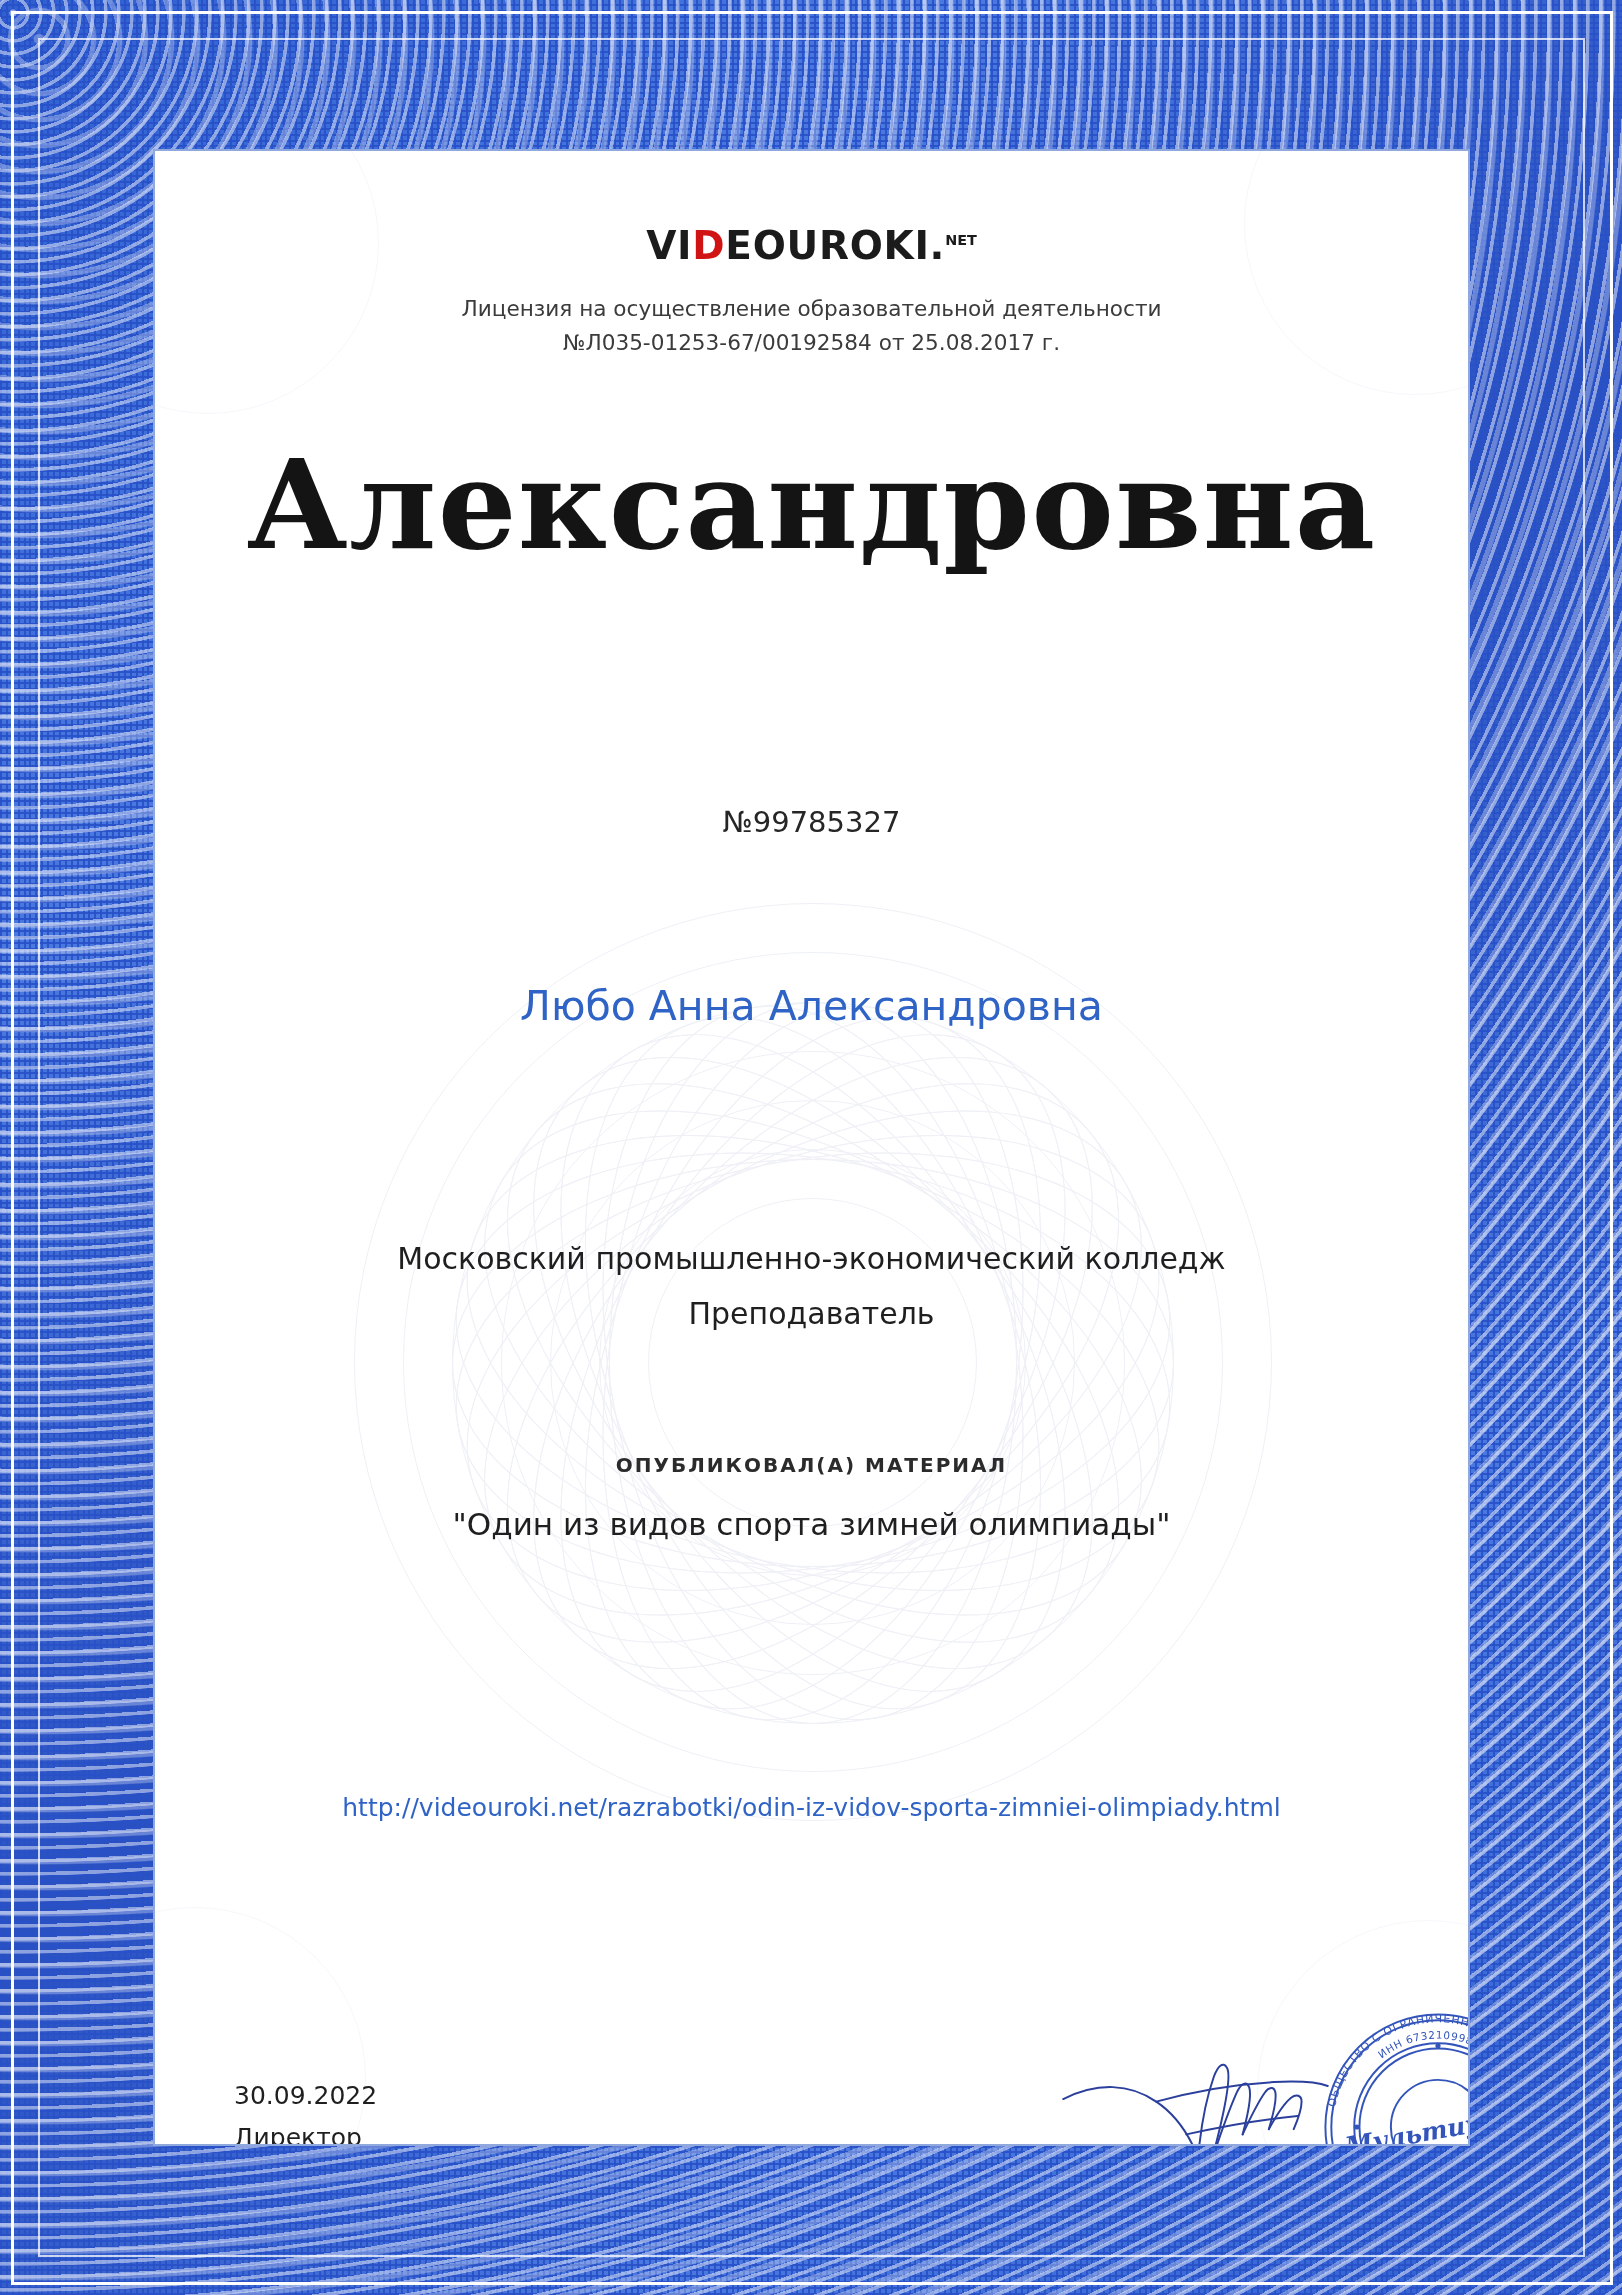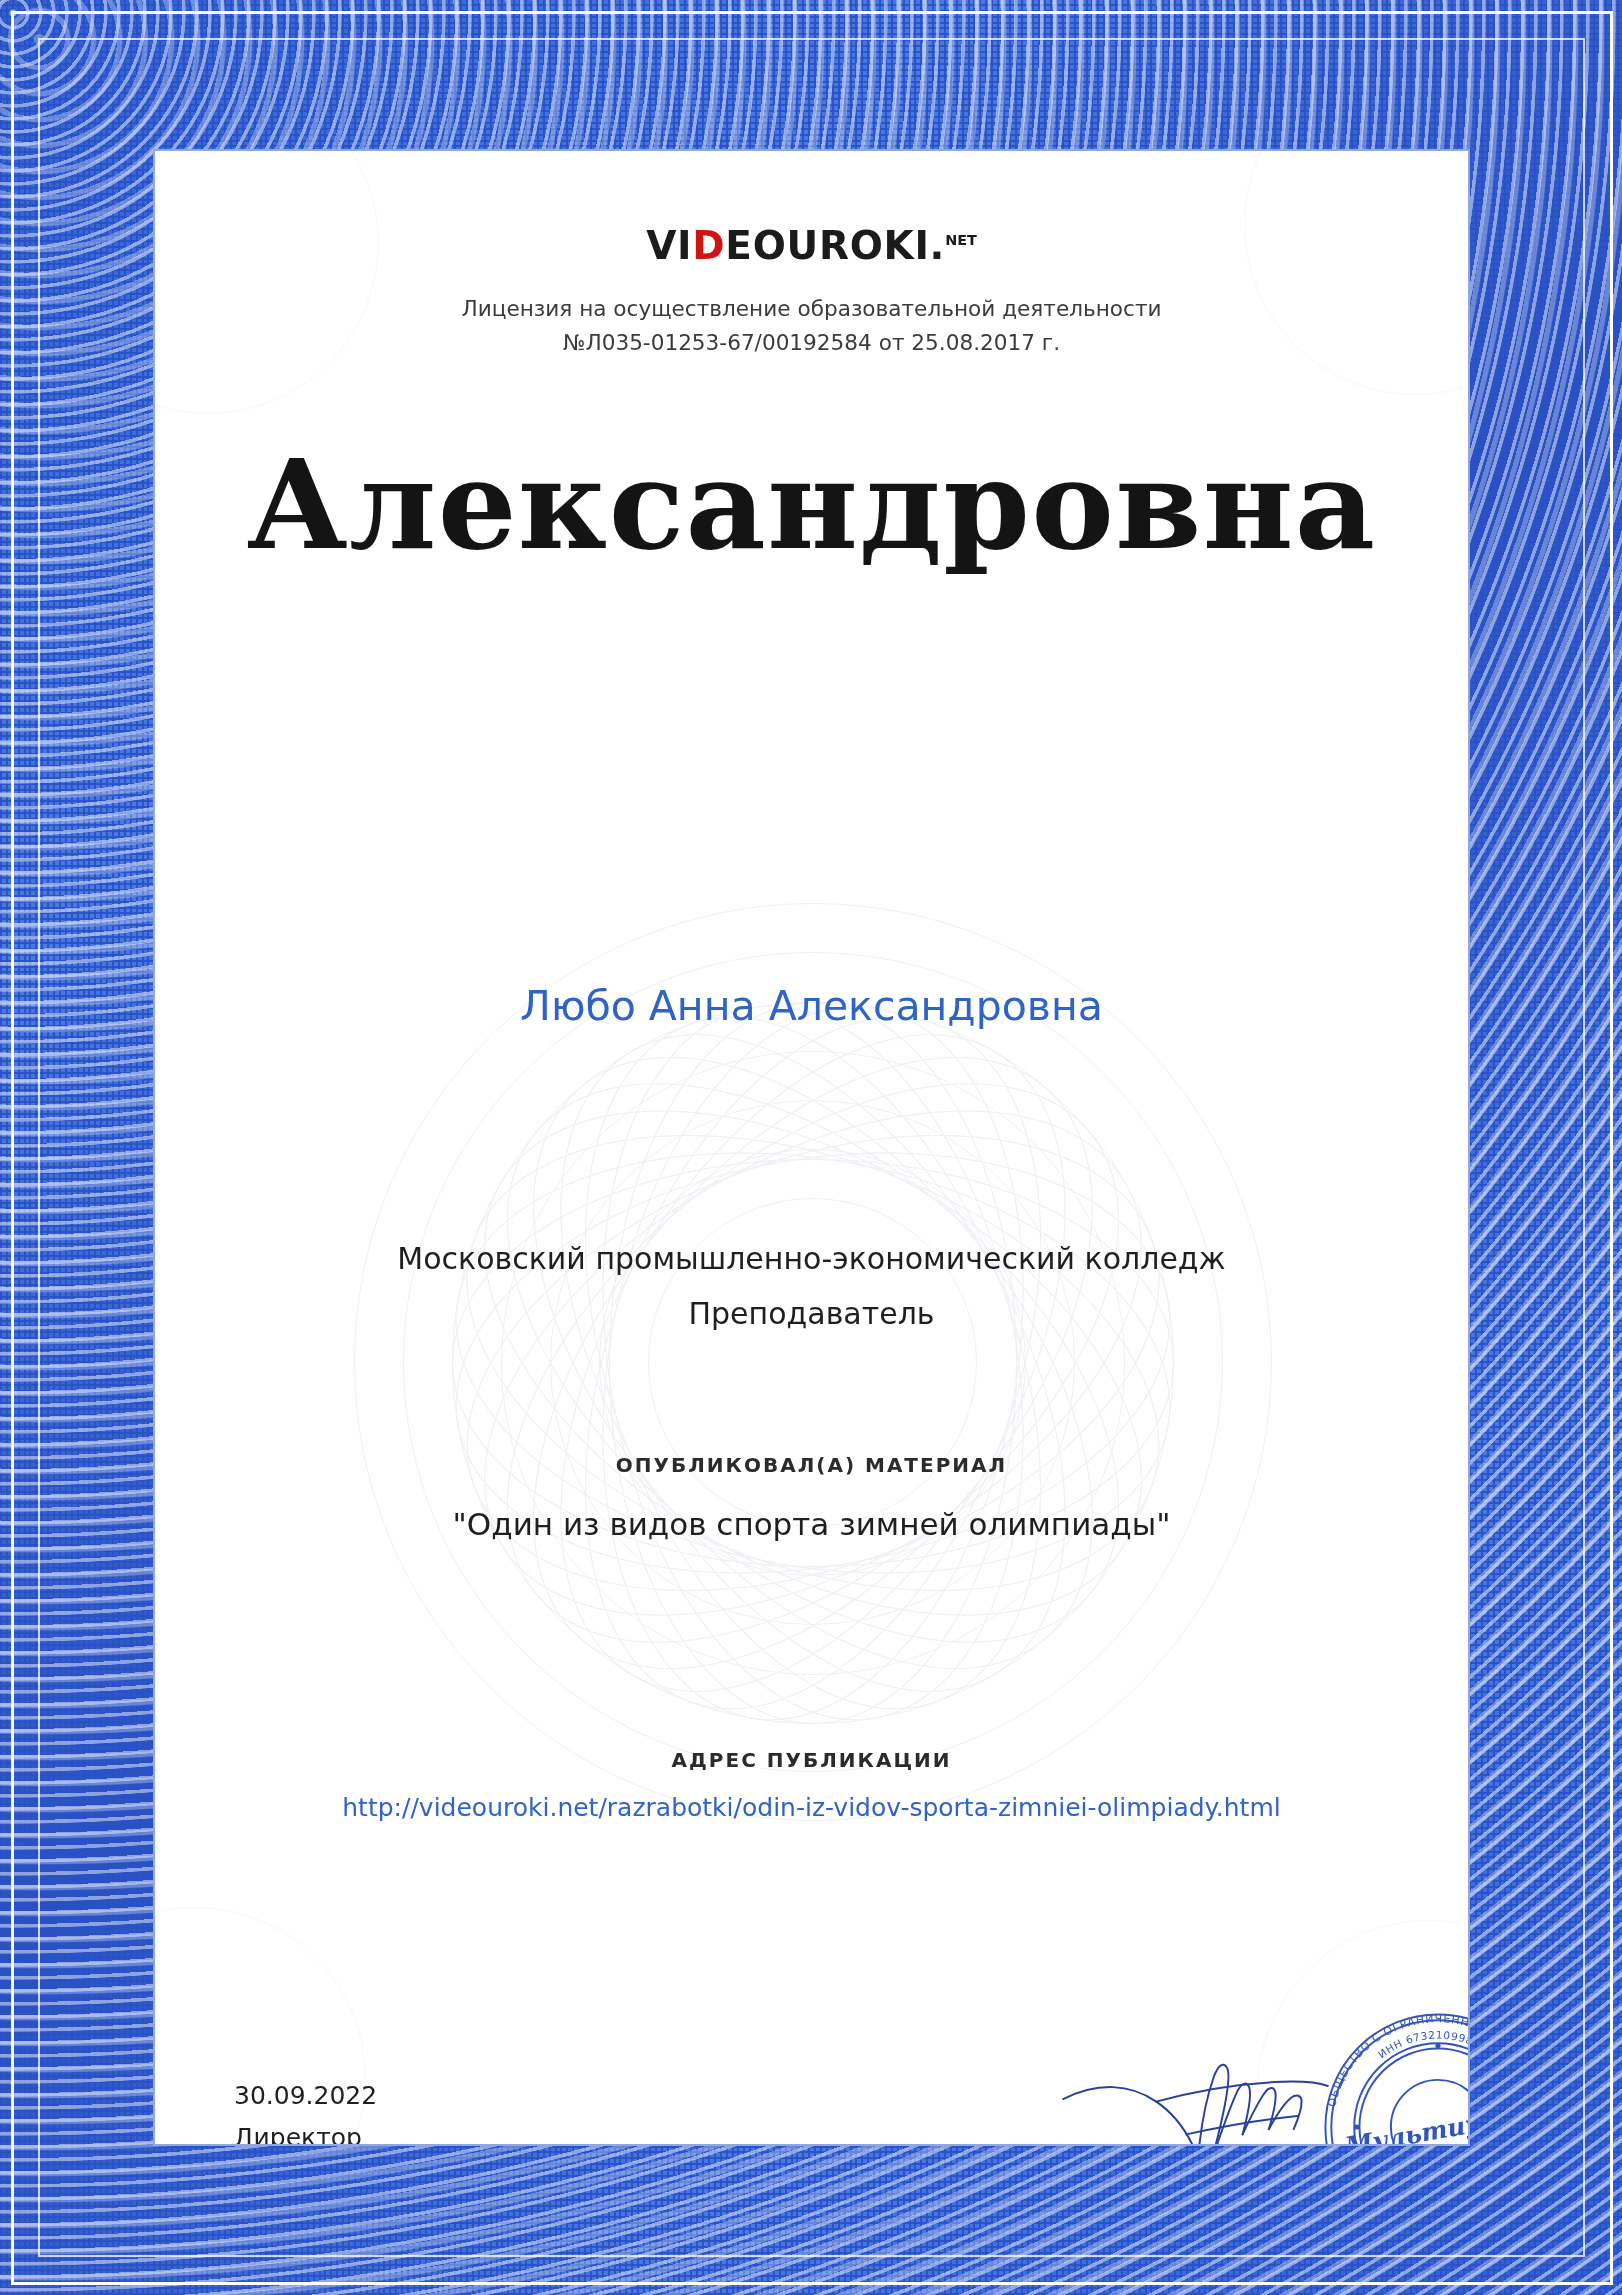--- a/index.html
+++ b/index.html
@@ -354,32 +354,32 @@
         <span>VI</span><span class="d">D</span><span>EOUROKI.</span><span class="net">NET</span>
       </div>
 
       <div class="license">
         <div>Лицензия на осуществление образовательной деятельности</div>
         <div>№Л035-01253-67/00192584 от 25.08.2017 г.</div>
       </div>
 
       <div class="title">Александровна</div>
 
+      <div class="doc-number">№99785327</div>
 
       <div class="author">Любо Анна Александровна</div>
 
       <div class="position">
         <div>Московский промышленно-экономический колледж</div>
         <div>Преподаватель</div>
       </div>
 
       <div class="caption caption-published">ОПУБЛИКОВАЛ(А) МАТЕРИАЛ</div>
       <div class="material">"Один из видов спорта зимней олимпиады"</div>
 
-      <div class="caption caption-address">АДРЕС ПУБЛИКАЦИИ</div>
       <a class="address-link" href="#">http://videouroki.net/razrabotki/odin-iz-vidov-sporta-zimniei-olimpiady.html</a>
 
       <div class="qr">
         <div class="qr-grid" id="qr-grid"><i></i><i></i><i></i><i></i><i></i><i></i><i></i><i style="background: rgb(255, 255, 255);"></i><i style="background: rgb(255, 255, 255);"></i><i></i><i style="background: rgb(255, 255, 255);"></i><i style="background: rgb(255, 255, 255);"></i><i></i><i style="background: rgb(255, 255, 255);"></i><i style="background: rgb(255, 255, 255);"></i><i style="background: rgb(255, 255, 255);"></i><i></i><i style="background: rgb(255, 255, 255);"></i><i></i><i></i><i style="background: rgb(255, 255, 255);"></i><i style="background: rgb(255, 255, 255);"></i><i></i><i></i><i></i><i></i><i></i><i></i><i></i><i></i><i style="background: rgb(255, 255, 255);"></i><i style="background: rgb(255, 255, 255);"></i><i style="background: rgb(255, 255, 255);"></i><i style="background: rgb(255, 255, 255);"></i><i style="background: rgb(255, 255, 255);"></i><i></i><i></i><i></i><i style="background: rgb(255, 255, 255);"></i><i style="background: rgb(255, 255, 255);"></i><i style="background: rgb(255, 255, 255);"></i><i style="background: rgb(255, 255, 255);"></i><i></i><i></i><i style="background: rgb(255, 255, 255);"></i><i style="background: rgb(255, 255, 255);"></i><i style="background: rgb(255, 255, 255);"></i><i style="background: rgb(255, 255, 255);"></i><i style="background: rgb(255, 255, 255);"></i><i></i><i></i><i></i><i style="background: rgb(255, 255, 255);"></i><i style="background: rgb(255, 255, 255);"></i><i style="background: rgb(255, 255, 255);"></i><i style="background: rgb(255, 255, 255);"></i><i style="background: rgb(255, 255, 255);"></i><i></i><i></i><i style="background: rgb(255, 255, 255);"></i><i></i><i></i><i></i><i style="background: rgb(255, 255, 255);"></i><i></i><i style="background: rgb(255, 255, 255);"></i><i></i><i></i><i style="background: rgb(255, 255, 255);"></i><i></i><i></i><i></i><i></i><i></i><i style="background: rgb(255, 255, 255);"></i><i style="background: rgb(255, 255, 255);"></i><i></i><i style="background: rgb(255, 255, 255);"></i><i style="background: rgb(255, 255, 255);"></i><i></i><i></i><i style="background: rgb(255, 255, 255);"></i><i></i><i></i><i></i><i style="background: rgb(255, 255, 255);"></i><i></i><i></i><i style="background: rgb(255, 255, 255);"></i><i></i><i></i><i></i><i style="background: rgb(255, 255, 255);"></i><i></i><i style="background: rgb(255, 255, 255);"></i><i></i><i style="background: rgb(255, 255, 255);"></i><i style="background: rgb(255, 255, 255);"></i><i style="background: rgb(255, 255, 255);"></i><i></i><i></i><i style="background: rgb(255, 255, 255);"></i><i></i><i></i><i></i><i style="background: rgb(255, 255, 255);"></i><i></i><i style="background: rgb(255, 255, 255);"></i><i></i><i></i><i style="background: rgb(255, 255, 255);"></i><i></i><i></i><i></i><i style="background: rgb(255, 255, 255);"></i><i></i><i></i><i style="background: rgb(255, 255, 255);"></i><i></i><i></i><i></i><i style="background: rgb(255, 255, 255);"></i><i></i><i></i><i></i><i style="background: rgb(255, 255, 255);"></i><i style="background: rgb(255, 255, 255);"></i><i></i><i></i><i></i><i style="background: rgb(255, 255, 255);"></i><i></i><i style="background: rgb(255, 255, 255);"></i><i style="background: rgb(255, 255, 255);"></i><i style="background: rgb(255, 255, 255);"></i><i></i><i></i><i></i><i></i><i style="background: rgb(255, 255, 255);"></i><i></i><i></i><i></i><i style="background: rgb(255, 255, 255);"></i><i></i><i></i><i style="background: rgb(255, 255, 255);"></i><i style="background: rgb(255, 255, 255);"></i><i style="background: rgb(255, 255, 255);"></i><i style="background: rgb(255, 255, 255);"></i><i style="background: rgb(255, 255, 255);"></i><i></i><i style="background: rgb(255, 255, 255);"></i><i></i><i></i><i style="background: rgb(255, 255, 255);"></i><i style="background: rgb(255, 255, 255);"></i><i style="background: rgb(255, 255, 255);"></i><i></i><i></i><i style="background: rgb(255, 255, 255);"></i><i></i><i></i><i style="background: rgb(255, 255, 255);"></i><i></i><i></i><i></i><i></i><i style="background: rgb(255, 255, 255);"></i><i style="background: rgb(255, 255, 255);"></i><i style="background: rgb(255, 255, 255);"></i><i style="background: rgb(255, 255, 255);"></i><i style="background: rgb(255, 255, 255);"></i><i></i><i></i><i></i><i></i><i></i><i></i><i></i><i></i><i></i><i></i><i style="background: rgb(255, 255, 255);"></i><i></i><i style="background: rgb(255, 255, 255);"></i><i></i><i style="background: rgb(255, 255, 255);"></i><i></i><i style="background: rgb(255, 255, 255);"></i><i></i><i style="background: rgb(255, 255, 255);"></i><i></i><i style="background: rgb(255, 255, 255);"></i><i></i><i></i><i></i><i></i><i></i><i></i><i></i><i></i><i></i><i></i><i></i><i style="background: rgb(255, 255, 255);"></i><i style="background: rgb(255, 255, 255);"></i><i></i><i style="background: rgb(255, 255, 255);"></i><i></i><i></i><i style="background: rgb(255, 255, 255);"></i><i style="background: rgb(255, 255, 255);"></i><i></i><i style="background: rgb(255, 255, 255);"></i><i style="background: rgb(255, 255, 255);"></i><i></i><i></i><i></i><i></i><i style="background: rgb(255, 255, 255);"></i><i></i><i style="background: rgb(255, 255, 255);"></i><i style="background: rgb(255, 255, 255);"></i><i style="background: rgb(255, 255, 255);"></i><i></i><i></i><i></i><i></i><i></i><i style="background: rgb(255, 255, 255);"></i><i></i><i style="background: rgb(255, 255, 255);"></i><i style="background: rgb(255, 255, 255);"></i><i style="background: rgb(255, 255, 255);"></i><i></i><i></i><i></i><i></i><i style="background: rgb(255, 255, 255);"></i><i></i><i style="background: rgb(255, 255, 255);"></i><i></i><i style="background: rgb(255, 255, 255);"></i><i></i><i style="background: rgb(255, 255, 255);"></i><i></i><i></i><i style="background: rgb(255, 255, 255);"></i><i></i><i style="background: rgb(255, 255, 255);"></i><i></i><i style="background: rgb(255, 255, 255);"></i><i></i><i></i><i style="background: rgb(255, 255, 255);"></i><i style="background: rgb(255, 255, 255);"></i><i></i><i></i><i style="background: rgb(255, 255, 255);"></i><i style="background: rgb(255, 255, 255);"></i><i style="background: rgb(255, 255, 255);"></i><i></i><i></i><i style="background: rgb(255, 255, 255);"></i><i></i><i style="background: rgb(255, 255, 255);"></i><i style="background: rgb(255, 255, 255);"></i><i style="background: rgb(255, 255, 255);"></i><i></i><i></i><i style="background: rgb(255, 255, 255);"></i><i style="background: rgb(255, 255, 255);"></i><i style="background: rgb(255, 255, 255);"></i><i></i><i></i><i></i><i style="background: rgb(255, 255, 255);"></i><i></i><i></i><i style="background: rgb(255, 255, 255);"></i><i></i><i></i><i style="background: rgb(255, 255, 255);"></i><i style="background: rgb(255, 255, 255);"></i><i style="background: rgb(255, 255, 255);"></i><i></i><i></i><i></i><i></i><i style="background: rgb(255, 255, 255);"></i><i style="background: rgb(255, 255, 255);"></i><i style="background: rgb(255, 255, 255);"></i><i></i><i></i><i></i><i></i><i style="background: rgb(255, 255, 255);"></i><i style="background: rgb(255, 255, 255);"></i><i style="background: rgb(255, 255, 255);"></i><i style="background: rgb(255, 255, 255);"></i><i></i><i style="background: rgb(255, 255, 255);"></i><i></i><i style="background: rgb(255, 255, 255);"></i><i></i><i></i><i style="background: rgb(255, 255, 255);"></i><i style="background: rgb(255, 255, 255);"></i><i style="background: rgb(255, 255, 255);"></i><i></i><i></i><i></i><i></i><i></i><i></i><i style="background: rgb(255, 255, 255);"></i><i style="background: rgb(255, 255, 255);"></i><i style="background: rgb(255, 255, 255);"></i><i></i><i></i><i></i><i></i><i style="background: rgb(255, 255, 255);"></i><i></i><i style="background: rgb(255, 255, 255);"></i><i></i><i style="background: rgb(255, 255, 255);"></i><i></i><i style="background: rgb(255, 255, 255);"></i><i></i><i style="background: rgb(255, 255, 255);"></i><i></i><i></i><i style="background: rgb(255, 255, 255);"></i><i style="background: rgb(255, 255, 255);"></i><i></i><i></i><i></i><i style="background: rgb(255, 255, 255);"></i><i></i><i></i><i></i><i style="background: rgb(255, 255, 255);"></i><i style="background: rgb(255, 255, 255);"></i><i></i><i></i><i></i><i style="background: rgb(255, 255, 255);"></i><i style="background: rgb(255, 255, 255);"></i><i></i><i style="background: rgb(255, 255, 255);"></i><i style="background: rgb(255, 255, 255);"></i><i style="background: rgb(255, 255, 255);"></i><i></i><i></i><i></i><i></i><i></i><i style="background: rgb(255, 255, 255);"></i><i></i><i></i><i></i><i></i><i></i><i></i><i></i><i style="background: rgb(255, 255, 255);"></i><i style="background: rgb(255, 255, 255);"></i><i style="background: rgb(255, 255, 255);"></i><i></i><i style="background: rgb(255, 255, 255);"></i><i></i><i></i><i></i><i style="background: rgb(255, 255, 255);"></i><i style="background: rgb(255, 255, 255);"></i><i style="background: rgb(255, 255, 255);"></i><i style="background: rgb(255, 255, 255);"></i><i style="background: rgb(255, 255, 255);"></i><i></i><i style="background: rgb(255, 255, 255);"></i><i style="background: rgb(255, 255, 255);"></i><i style="background: rgb(255, 255, 255);"></i><i style="background: rgb(255, 255, 255);"></i><i></i><i style="background: rgb(255, 255, 255);"></i><i></i><i></i><i style="background: rgb(255, 255, 255);"></i><i></i><i></i><i style="background: rgb(255, 255, 255);"></i><i style="background: rgb(255, 255, 255);"></i><i></i><i></i><i style="background: rgb(255, 255, 255);"></i><i></i><i></i><i style="background: rgb(255, 255, 255);"></i><i style="background: rgb(255, 255, 255);"></i><i></i><i></i><i></i><i style="background: rgb(255, 255, 255);"></i><i style="background: rgb(255, 255, 255);"></i><i></i><i></i><i style="background: rgb(255, 255, 255);"></i><i style="background: rgb(255, 255, 255);"></i><i></i><i></i><i></i><i></i><i style="background: rgb(255, 255, 255);"></i><i></i><i style="background: rgb(255, 255, 255);"></i><i style="background: rgb(255, 255, 255);"></i><i></i><i></i><i style="background: rgb(255, 255, 255);"></i><i style="background: rgb(255, 255, 255);"></i><i style="background: rgb(255, 255, 255);"></i><i style="background: rgb(255, 255, 255);"></i><i></i><i style="background: rgb(255, 255, 255);"></i><i></i><i></i><i style="background: rgb(255, 255, 255);"></i><i style="background: rgb(255, 255, 255);"></i><i style="background: rgb(255, 255, 255);"></i><i></i><i></i><i style="background: rgb(255, 255, 255);"></i><i style="background: rgb(255, 255, 255);"></i><i></i><i></i><i></i><i style="background: rgb(255, 255, 255);"></i><i></i><i style="background: rgb(255, 255, 255);"></i><i style="background: rgb(255, 255, 255);"></i><i></i><i style="background: rgb(255, 255, 255);"></i><i></i><i style="background: rgb(255, 255, 255);"></i><i style="background: rgb(255, 255, 255);"></i><i></i><i style="background: rgb(255, 255, 255);"></i><i style="background: rgb(255, 255, 255);"></i><i></i><i></i><i></i><i></i><i style="background: rgb(255, 255, 255);"></i><i style="background: rgb(255, 255, 255);"></i><i></i><i></i><i style="background: rgb(255, 255, 255);"></i><i></i><i></i><i></i><i style="background: rgb(255, 255, 255);"></i><i></i><i></i><i></i><i></i><i style="background: rgb(255, 255, 255);"></i><i style="background: rgb(255, 255, 255);"></i><i></i><i></i><i></i><i></i><i style="background: rgb(255, 255, 255);"></i><i></i><i style="background: rgb(255, 255, 255);"></i><i style="background: rgb(255, 255, 255);"></i><i></i><i></i><i></i><i style="background: rgb(255, 255, 255);"></i><i></i><i></i><i></i><i style="background: rgb(255, 255, 255);"></i><i></i><i style="background: rgb(255, 255, 255);"></i><i style="background: rgb(255, 255, 255);"></i><i style="background: rgb(255, 255, 255);"></i><i style="background: rgb(255, 255, 255);"></i><i></i><i style="background: rgb(255, 255, 255);"></i><i></i><i style="background: rgb(255, 255, 255);"></i><i></i><i></i><i></i><i></i><i style="background: rgb(255, 255, 255);"></i><i style="background: rgb(255, 255, 255);"></i><i></i><i></i><i style="background: rgb(255, 255, 255);"></i><i style="background: rgb(255, 255, 255);"></i><i style="background: rgb(255, 255, 255);"></i><i style="background: rgb(255, 255, 255);"></i><i></i><i></i><i style="background: rgb(255, 255, 255);"></i><i></i><i style="background: rgb(255, 255, 255);"></i><i style="background: rgb(255, 255, 255);"></i><i></i><i></i><i style="background: rgb(255, 255, 255);"></i><i style="background: rgb(255, 255, 255);"></i><i style="background: rgb(255, 255, 255);"></i><i style="background: rgb(255, 255, 255);"></i><i style="background: rgb(255, 255, 255);"></i><i style="background: rgb(255, 255, 255);"></i><i style="background: rgb(255, 255, 255);"></i><i style="background: rgb(255, 255, 255);"></i><i style="background: rgb(255, 255, 255);"></i><i style="background: rgb(255, 255, 255);"></i><i style="background: rgb(255, 255, 255);"></i><i style="background: rgb(255, 255, 255);"></i><i style="background: rgb(255, 255, 255);"></i><i></i><i></i><i></i><i></i><i></i><i style="background: rgb(255, 255, 255);"></i><i style="background: rgb(255, 255, 255);"></i><i style="background: rgb(255, 255, 255);"></i><i style="background: rgb(255, 255, 255);"></i><i></i><i style="background: rgb(255, 255, 255);"></i><i></i><i style="background: rgb(255, 255, 255);"></i><i style="background: rgb(255, 255, 255);"></i><i style="background: rgb(255, 255, 255);"></i><i></i><i style="background: rgb(255, 255, 255);"></i><i style="background: rgb(255, 255, 255);"></i><i style="background: rgb(255, 255, 255);"></i><i></i><i></i><i style="background: rgb(255, 255, 255);"></i><i style="background: rgb(255, 255, 255);"></i><i style="background: rgb(255, 255, 255);"></i><i></i><i></i><i></i><i style="background: rgb(255, 255, 255);"></i><i style="background: rgb(255, 255, 255);"></i><i></i><i style="background: rgb(255, 255, 255);"></i><i style="background: rgb(255, 255, 255);"></i><i style="background: rgb(255, 255, 255);"></i><i style="background: rgb(255, 255, 255);"></i><i></i><i></i><i style="background: rgb(255, 255, 255);"></i><i style="background: rgb(255, 255, 255);"></i><i></i><i></i><i style="background: rgb(255, 255, 255);"></i><i style="background: rgb(255, 255, 255);"></i><i></i><i style="background: rgb(255, 255, 255);"></i><i></i><i style="background: rgb(255, 255, 255);"></i><i></i><i></i><i style="background: rgb(255, 255, 255);"></i><i style="background: rgb(255, 255, 255);"></i><i></i><i style="background: rgb(255, 255, 255);"></i><i></i><i></i><i></i><i></i><i></i><i></i><i style="background: rgb(255, 255, 255);"></i><i></i><i style="background: rgb(255, 255, 255);"></i><i></i><i></i><i style="background: rgb(255, 255, 255);"></i><i style="background: rgb(255, 255, 255);"></i><i></i><i></i><i style="background: rgb(255, 255, 255);"></i><i></i><i></i><i></i><i></i><i style="background: rgb(255, 255, 255);"></i><i></i><i style="background: rgb(255, 255, 255);"></i><i></i><i style="background: rgb(255, 255, 255);"></i><i></i><i></i><i></i><i style="background: rgb(255, 255, 255);"></i><i></i><i style="background: rgb(255, 255, 255);"></i><i style="background: rgb(255, 255, 255);"></i><i></i><i></i><i></i><i></i><i></i><i></i><i style="background: rgb(255, 255, 255);"></i><i></i><i></i><i></i><i></i><i style="background: rgb(255, 255, 255);"></i><i></i><i style="background: rgb(255, 255, 255);"></i><i style="background: rgb(255, 255, 255);"></i><i></i><i></i><i></i><i style="background: rgb(255, 255, 255);"></i><i style="background: rgb(255, 255, 255);"></i><i></i><i style="background: rgb(255, 255, 255);"></i><i style="background: rgb(255, 255, 255);"></i><i style="background: rgb(255, 255, 255);"></i><i style="background: rgb(255, 255, 255);"></i><i style="background: rgb(255, 255, 255);"></i><i></i><i></i><i></i><i></i><i></i><i></i><i></i><i></i><i></i><i style="background: rgb(255, 255, 255);"></i><i></i><i style="background: rgb(255, 255, 255);"></i><i style="background: rgb(255, 255, 255);"></i><i style="background: rgb(255, 255, 255);"></i><i style="background: rgb(255, 255, 255);"></i><i style="background: rgb(255, 255, 255);"></i><i></i><i style="background: rgb(255, 255, 255);"></i><i></i><i></i><i style="background: rgb(255, 255, 255);"></i><i style="background: rgb(255, 255, 255);"></i><i></i><i></i><i></i><i></i><i style="background: rgb(255, 255, 255);"></i><i></i><i style="background: rgb(255, 255, 255);"></i><i></i><i></i><i style="background: rgb(255, 255, 255);"></i><i style="background: rgb(255, 255, 255);"></i><i style="background: rgb(255, 255, 255);"></i><i style="background: rgb(255, 255, 255);"></i><i style="background: rgb(255, 255, 255);"></i><i></i><i style="background: rgb(255, 255, 255);"></i><i></i><i style="background: rgb(255, 255, 255);"></i><i style="background: rgb(255, 255, 255);"></i><i style="background: rgb(255, 255, 255);"></i><i></i><i></i><i></i><i></i><i></i><i></i><i></i><i></i><i></i><i></i><i style="background: rgb(255, 255, 255);"></i><i style="background: rgb(255, 255, 255);"></i><i></i><i></i><i style="background: rgb(255, 255, 255);"></i><i></i><i style="background: rgb(255, 255, 255);"></i><i></i><i style="background: rgb(255, 255, 255);"></i><i></i><i></i><i></i><i style="background: rgb(255, 255, 255);"></i><i></i><i></i><i></i><i style="background: rgb(255, 255, 255);"></i><i></i><i style="background: rgb(255, 255, 255);"></i><i style="background: rgb(255, 255, 255);"></i><i></i><i></i><i></i><i></i><i style="background: rgb(255, 255, 255);"></i><i style="background: rgb(255, 255, 255);"></i><i style="background: rgb(255, 255, 255);"></i><i style="background: rgb(255, 255, 255);"></i><i style="background: rgb(255, 255, 255);"></i><i style="background: rgb(255, 255, 255);"></i><i></i><i style="background: rgb(255, 255, 255);"></i><i></i><i></i><i></i><i style="background: rgb(255, 255, 255);"></i><i></i><i style="background: rgb(255, 255, 255);"></i><i></i><i></i><i></i><i style="background: rgb(255, 255, 255);"></i><i></i><i></i><i></i><i style="background: rgb(255, 255, 255);"></i><i style="background: rgb(255, 255, 255);"></i><i style="background: rgb(255, 255, 255);"></i><i></i><i></i><i style="background: rgb(255, 255, 255);"></i><i></i><i></i><i></i><i style="background: rgb(255, 255, 255);"></i><i></i><i style="background: rgb(255, 255, 255);"></i><i></i><i style="background: rgb(255, 255, 255);"></i><i></i><i></i><i style="background: rgb(255, 255, 255);"></i><i style="background: rgb(255, 255, 255);"></i><i style="background: rgb(255, 255, 255);"></i><i style="background: rgb(255, 255, 255);"></i><i></i><i style="background: rgb(255, 255, 255);"></i><i></i><i></i><i></i><i style="background: rgb(255, 255, 255);"></i><i></i><i style="background: rgb(255, 255, 255);"></i><i></i><i style="background: rgb(255, 255, 255);"></i><i></i><i style="background: rgb(255, 255, 255);"></i><i></i><i></i><i></i><i style="background: rgb(255, 255, 255);"></i><i></i><i style="background: rgb(255, 255, 255);"></i><i style="background: rgb(255, 255, 255);"></i><i></i><i></i><i></i><i style="background: rgb(255, 255, 255);"></i><i style="background: rgb(255, 255, 255);"></i><i></i><i style="background: rgb(255, 255, 255);"></i><i style="background: rgb(255, 255, 255);"></i><i style="background: rgb(255, 255, 255);"></i><i style="background: rgb(255, 255, 255);"></i><i></i><i style="background: rgb(255, 255, 255);"></i><i style="background: rgb(255, 255, 255);"></i><i style="background: rgb(255, 255, 255);"></i><i style="background: rgb(255, 255, 255);"></i><i style="background: rgb(255, 255, 255);"></i><i></i><i></i><i style="background: rgb(255, 255, 255);"></i><i style="background: rgb(255, 255, 255);"></i><i style="background: rgb(255, 255, 255);"></i><i style="background: rgb(255, 255, 255);"></i><i></i><i style="background: rgb(255, 255, 255);"></i><i></i><i style="background: rgb(255, 255, 255);"></i><i style="background: rgb(255, 255, 255);"></i><i></i><i></i><i style="background: rgb(255, 255, 255);"></i><i></i><i style="background: rgb(255, 255, 255);"></i><i style="background: rgb(255, 255, 255);"></i><i></i><i style="background: rgb(255, 255, 255);"></i><i></i><i style="background: rgb(255, 255, 255);"></i><i style="background: rgb(255, 255, 255);"></i><i style="background: rgb(255, 255, 255);"></i><i></i><i></i><i></i><i></i><i></i><i></i><i></i><i></i><i></i><i style="background: rgb(255, 255, 255);"></i><i></i><i></i><i style="background: rgb(255, 255, 255);"></i><i></i><i></i><i style="background: rgb(255, 255, 255);"></i><i></i><i></i><i style="background: rgb(255, 255, 255);"></i><i style="background: rgb(255, 255, 255);"></i><i></i><i style="background: rgb(255, 255, 255);"></i><i></i><i></i><i style="background: rgb(255, 255, 255);"></i><i style="background: rgb(255, 255, 255);"></i><i></i><i style="background: rgb(255, 255, 255);"></i><i style="background: rgb(255, 255, 255);"></i></div>
       </div>
 
       <div class="signature">
         <svg viewBox="0 0 420 230" width="275" height="151" aria-hidden="true">
           <g fill="none" stroke="#2b3f9c" stroke-width="3" stroke-linecap="round">
             <path d="M8,96 C60,70 110,72 150,100 C180,120 200,150 214,185"></path>

